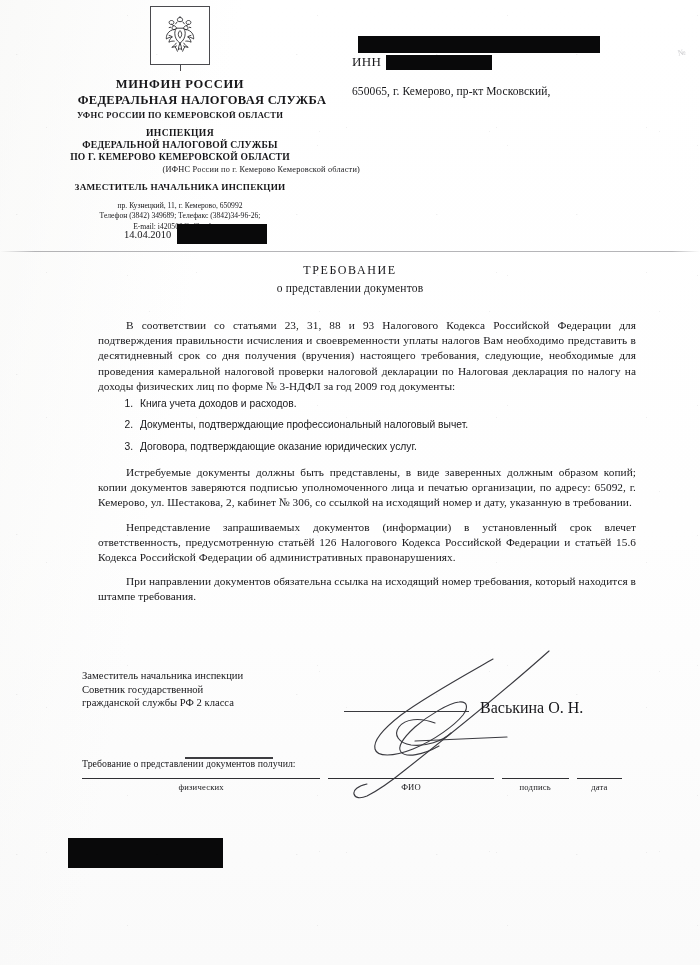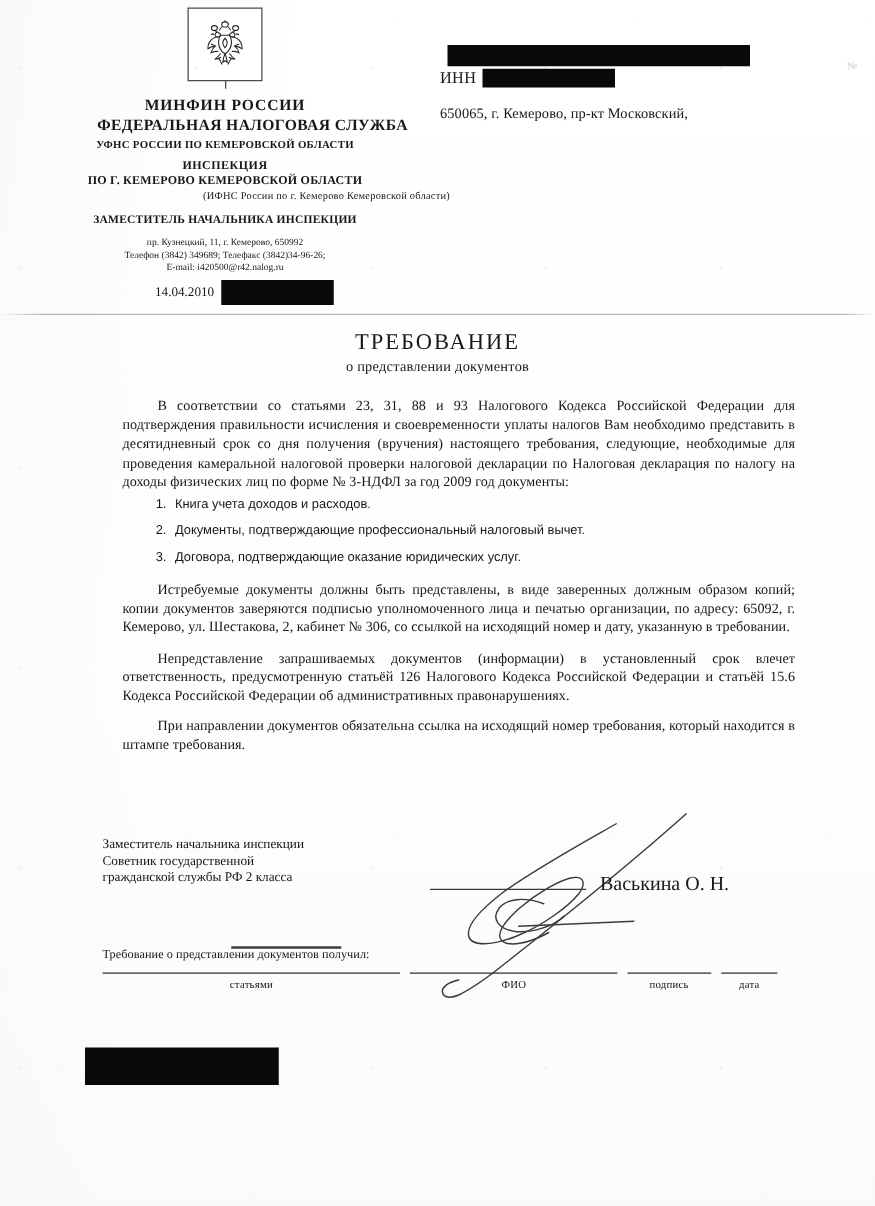--- a/index.html
+++ b/index.html
@@ -182,21 +182,21 @@
 
   
   #title-block {
     position: absolute;
     left: 0;
     top: 263px;
     width: 700px;
     text-align: center;
   }
   .doc-title {
-    font-size: 18px;
+    font-size: 12px;
     letter-spacing: 1.6px;
   }
   .doc-subtitle {
     font-size: 11.5px;
     margin-top: 4px;
     letter-spacing: 0.2px;
   }
 
   
   #body-text {
@@ -362,20 +362,21 @@
           </g>
         </svg>
       </span>
       <span class="emblem-stem"></span>
     </div>
 
     <div class="lh-line lh-1">МИНФИН РОССИИ</div>
     <div class="lh-line lh-2">ФЕДЕРАЛЬНАЯ НАЛОГОВАЯ СЛУЖБА</div>
     <div class="lh-line lh-3">УФНС РОССИИ ПО КЕМЕРОВСКОЙ ОБЛАСТИ</div>
     <div class="lh-line lh-4">ИНСПЕКЦИЯ</div>
+    <div class="lh-line lh-5">ФЕДЕРАЛЬНОЙ НАЛОГОВОЙ СЛУЖБЫ</div>
     <div class="lh-line lh-6">ПО Г. КЕМЕРОВО  КЕМЕРОВСКОЙ ОБЛАСТИ</div>
     <div class="lh-line lh-7">(ИФНС России по г. Кемерово Кемеровской области)</div>
     <div class="lh-line lh-8">ЗАМЕСТИТЕЛЬ НАЧАЛЬНИКА ИНСПЕКЦИИ</div>
 
     <div class="lh-contacts">
       <div>пр. Кузнецкий, 11, г. Кемерово, 650992</div>
       <div>Телефон (3842) 349689; Телефакс (3842)34-96-26;</div>
       <div>E-mail:  i420500@r42.nalog.ru</div>
     </div>
   </div>
@@ -438,21 +439,21 @@
 
     <div id="sign-rule"></div>
     <div id="sign-name">Васькина О. Н.</div>
   </div>
 
   <div id="dash-rule"></div>
 
   <div id="receipt">
     <div class="receipt-label">Требование о представлении документов получил:</div>
     <div class="receipt-fields">
-      <div class="field f-dolzhnost">статьями</div>
+      <div class="field f-dolzhnost">физических</div>
       <div class="field f-fio">ФИО</div>
       <div class="field f-podpis">подпись</div>
       <div class="field f-data">дата</div>
     </div>
   </div>
 
   <span class="redact" id="redact-bottom-1"></span>
 
   <div id="speckle"></div>
 </div>

